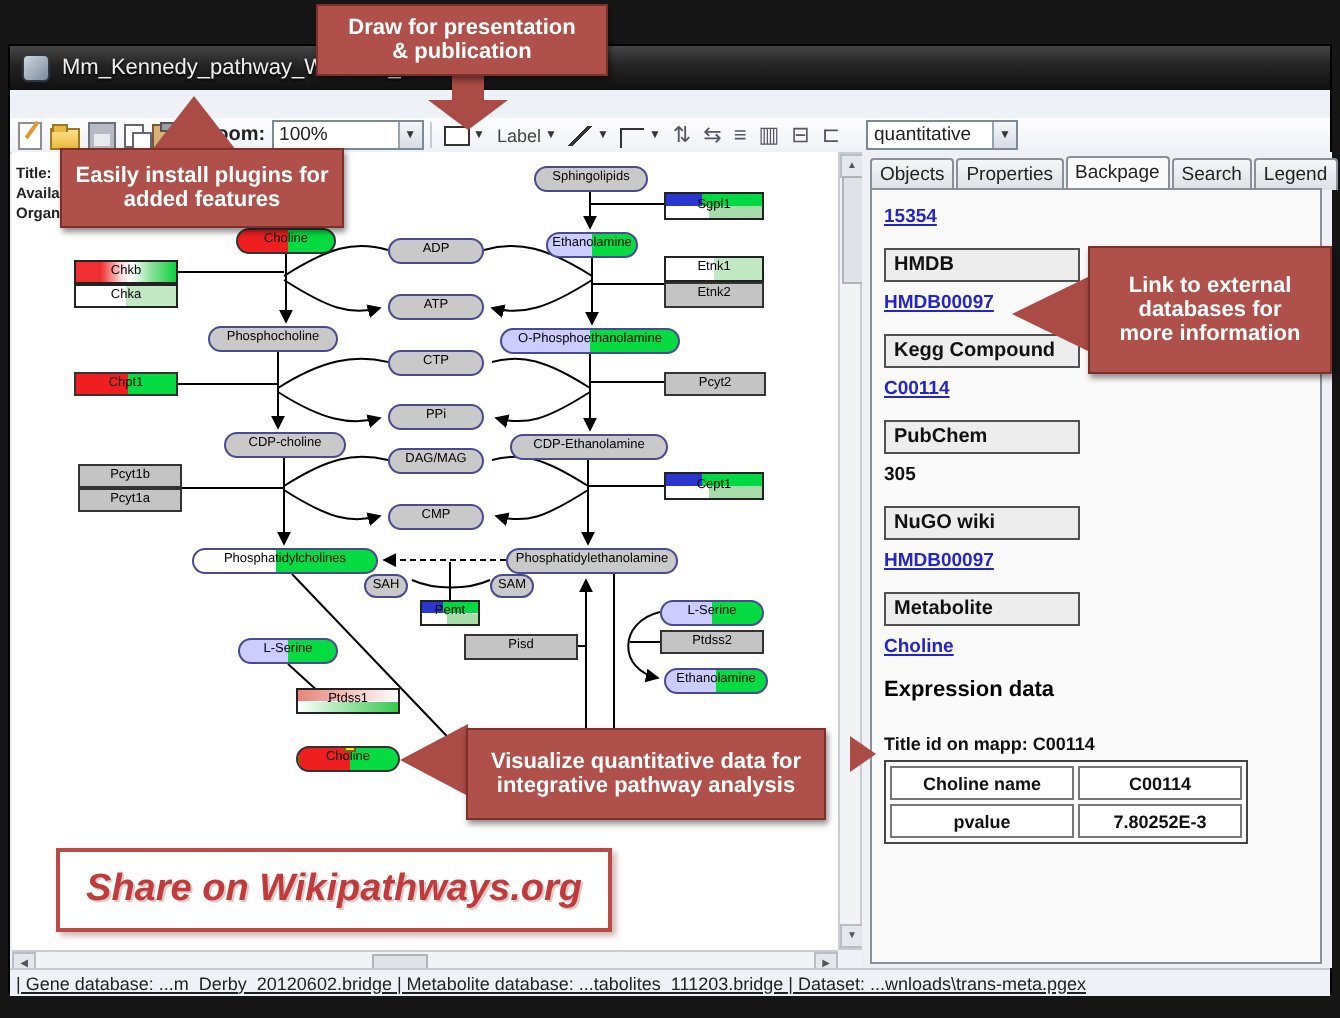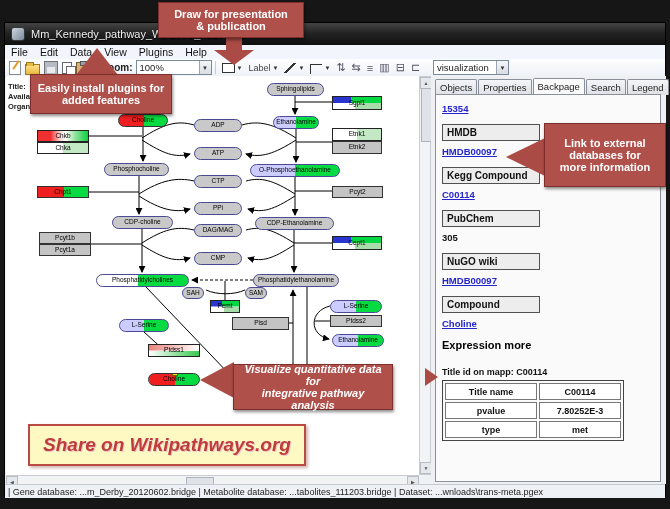--- a/index.html
+++ b/index.html
@@ -52,62 +52,54 @@
   .pcontent{position:absolute;left:4px;top:18px;width:226px;height:388px;background:#fafafa;border:1px solid #8a9099;box-sizing:border-box;padding:8px 6px 4px 6px;overflow:hidden;}
   .bphead{width:fit-content;min-width:86px;border:1px solid #505050;background:#ededed;font-weight:bold;font-size:10px;padding:2px 6px 2px 4px;margin-bottom:5px;color:#111;}
   .bpval{font-size:9.5px;font-weight:bold;margin-bottom:10px;color:#111;}
   .bpval.link{color:#2424cc;text-decoration:underline;}
   .exptitle{font-weight:bold;font-size:11px;margin:2px 0 0 0;color:#000;}
   .geneid{font-weight:bold;font-size:9px;margin-top:16px;color:#111;}
   .exptbl{margin-top:3px;border:1px solid #444;border-collapse:separate;border-spacing:2px;background:#fafafa;}
   .exptbl td{border:1px solid #777;background:#fff;font-size:9px;font-weight:bold;text-align:center;height:13px;color:#111;}
   .exptbl td.c1{width:88px;}
   .exptbl td.c2{width:78px;}
-  .statusbar{position:absolute;left:0;top:461px;width:100%;height:14px;background:#eef1f5;border-top:1px solid #c5cad2;font-size:9px;color:#222;display:flex;align-items:center;padding-left:3px;box-sizing:border-box;white-space:nowrap;}
+  .statusbar{position:absolute;left:0;top:461px;width:100%;height:14px;background:#eef1f5;border-top:1px solid #c5cad2;font-size:9px;color:#222;display:flex;align-items:center;padding-left:3px;box-sizing:border-box;white-space:nowrap;text-decoration:underline;}
   
   .node{position:absolute;display:flex;align-items:center;justify-content:center;font-size:6.5px;line-height:1;color:#000;box-sizing:border-box;white-space:nowrap;overflow:hidden;z-index:2;}
   .shape-pill{border-radius:7px;border:1px solid #4a4a94;}
   .shape-box{border:1px solid #222;}
   .f-gray{background:#c9c9c9;}
   .shape-box.f-gray{background:#c4c4c4;border-color:#333;}
   .f-lavgreen{background:linear-gradient(90deg,#ccccfe 50%,#06dc41 50%);}
   .f-redgreen{background:linear-gradient(90deg,#ef1f1f 52%,#06dc41 52%);border-color:#333;}
   .f-whitegreen{background:linear-gradient(90deg,#ffffff 45%,#06dc41 45%);}
   .f-rwg{background:linear-gradient(90deg,#f03030 25%,#ffd9d9 45%,#ffffff 55%,#8fe09a 75%,#0ad23f);}
   .f-whitepale{background:linear-gradient(90deg,#ffffff 50%,#c2e8c4 50%);}
   .f-duobg{background-image:linear-gradient(90deg,#2a35cf 38%,#00d944 38%),linear-gradient(90deg,#ffffff 45%,#a9dcab 45%);background-size:100% 50%,100% 50%;background-position:top,bottom;background-repeat:no-repeat;}
   .f-duorg{background-image:linear-gradient(90deg,#e8837a,#ffffff),linear-gradient(90deg,#ffffff,#37c84f);background-size:100% 50%,100% 50%;background-position:top,bottom;background-repeat:no-repeat;}
   .hnd{position:absolute;width:6px;height:6px;background:#ffe400;border:1px solid #7a6000;box-sizing:border-box;z-index:4;}
   .infolabel{position:absolute;left:2px;font-size:7.5px;font-weight:bold;color:#222;}
   .edges{position:absolute;left:0;top:0;z-index:1;pointer-events:none;}
   
   .callout{position:absolute;background:#b0504b;border:1px solid #7d2f2c;color:#fff;font-weight:bold;font-size:11px;text-align:center;padding:6px 6px;white-space:pre-line;box-shadow:1px 2px 3px rgba(0,0,0,.45);z-index:10;box-sizing:border-box;display:flex;align-items:center;justify-content:center;}
   .cararrow{position:absolute;background:#ab4b46;z-index:9;}
-  .share{position:absolute;left:28px;top:424px;width:274px;height:38px;background:#fef9c3;border:2px solid #b94a44;box-shadow:2px 2px 3px rgba(120,40,40,.35);z-index:10;display:flex;align-items:center;justify-content:center;font-size:19px;font-weight:bold;font-style:italic;color:#c03c3c;text-shadow:1px 1px 0 #e5c9c9;}
+  .share{position:absolute;left:28px;top:424px;width:274px;height:38px;background:#ffffff;border:2px solid #b94a44;box-shadow:2px 2px 3px rgba(120,40,40,.35);z-index:10;display:flex;align-items:center;justify-content:center;font-size:19px;font-weight:bold;font-style:italic;color:#c03c3c;text-shadow:1px 1px 0 #e5c9c9;}
 </style>
 </head>
 <body>
 
 <div>
 
   <div class="window">
 
     <div class="titlebar">
       <span class="app-ico"></span>
       <span class="titletext">Mm_Kennedy_pathway_WP1771_45176.gp</span>
     </div>
 
-    <div class="menubar" id="menubar">
-        <span class="menu-item">File</span>
-        <span class="menu-item">Edit</span>
-        <span class="menu-item">Data</span>
-        <span class="menu-item">View</span>
-        <span class="menu-item">Plugins</span>
-        <span class="menu-item">Help</span>
-      </div>
 
     <div class="toolbar">
       <span class="tico ic-new"></span>
       <span class="tico ic-open"></span>
       <span class="tico ic-save"></span>
       <span class="tico ic-copy"></span>
       <span class="tico ic-paste"></span>
       <span class="tsep"></span>
       <span class="tlabel">Zoom:</span>
       <span class="combo" style="width:74px;">
@@ -133,21 +125,21 @@
         </span>
       <span id="alignicons" style="display:flex;align-items:center;">
           <span class="alignbtn">⇅</span>
           <span class="alignbtn">⇆</span>
           <span class="alignbtn">≡</span>
           <span class="alignbtn">▥</span>
           <span class="alignbtn">⊟</span>
           <span class="alignbtn">⊏</span>
         </span>
       <span class="combo viscombo">
-        <span class="val">visualization</span>
+        <span class="val">quantitative</span>
         <span class="dd">▼</span>
       </span>
     </div>
 
     <div class="canvas">
       <span class="infolabel" style="top:6px;">Title:</span>
       <span class="infolabel" style="top:16px;">Availa</span>
       <span class="infolabel" style="top:26px;">Organi</span>
 
       <svg class="edges" width="413" height="399">
@@ -335,39 +327,35 @@
         <div id="bpsections">
             <a class="bpval link" style="display: block;">15354</a>
             <div class="bphead">HMDB</div>
             <a class="bpval link" style="display: block;">HMDB00097</a>
             <div class="bphead">Kegg Compound</div>
             <a class="bpval link" style="display: block;">C00114</a>
             <div class="bphead">PubChem</div>
             <div class="bpval">305</div>
             <div class="bphead">NuGO wiki</div>
             <a class="bpval link" style="display: block;">HMDB00097</a>
-            <div class="bphead">Compound</div>
+            <div class="bphead">Metabolite</div>
             <a class="bpval link" style="display: block;">Choline</a>
           </div>
-        <div class="exptitle">Expression more</div>
+        <div class="exptitle">Expression data</div>
         <div class="geneid">Title id on mapp: C00114</div>
         <table class="exptbl">
             <tbody id="expbody">
               <tr>
-                <td class="c1">Title name</td>
+                <td class="c1">Choline name</td>
                 <td class="c2">C00114</td>
               </tr>
               <tr>
                 <td class="c1">pvalue</td>
                 <td class="c2">7.80252E-3</td>
               </tr>
-              <tr>
-                <td class="c1">type</td>
-                <td class="c2">met</td>
-              </tr>
             </tbody>
           </table>
       </div>
     </div>
 
     <div class="statusbar">| Gene database: ...m_Derby_20120602.bridge | Metabolite database: ...tabolites_111203.bridge | Dataset: ...wnloads\trans-meta.pgex</div>
   </div>
 
   <div class="callout" style="left:158px;top:2px;width:146px;height:36px;">Draw for presentation
 &amp; publication</div>
@@ -377,19 +365,19 @@
   <div class="cararrow" style="left:76px;top:48px;width:42px;height:27px;clip-path:polygon(50% 0,0 100%,100% 100%);"></div>
   <div class="callout" style="left:30px;top:74px;width:142px;height:40px;">Easily install plugins for
 added features</div>
 
   <div class="cararrow" style="left:506px;top:138px;width:39px;height:38px;clip-path:polygon(100% 0,100% 100%,0 50%);"></div>
   <div class="callout" style="left:544px;top:123px;width:122px;height:64px;">Link to external
 databases for
 more information</div>
 
   <div class="cararrow" style="left:200px;top:362px;width:34px;height:36px;clip-path:polygon(100% 0,100% 100%,0 50%);"></div>
-  <div class="callout" style="left:233px;top:364px;width:160px;height:46px;font-style:italic;">Visualize quantitative data for
+  <div class="callout" style="left:233px;top:364px;width:180px;height:46px;">Visualize quantitative data for
 integrative pathway analysis</div>
 
   <div class="cararrow" style="left:425px;top:368px;width:13px;height:18px;clip-path:polygon(0 0,0 100%,100% 50%);z-index:11;"></div>
 
   <div class="share">Share on Wikipathways.org</div>
 </div>
 
 </body></html>

